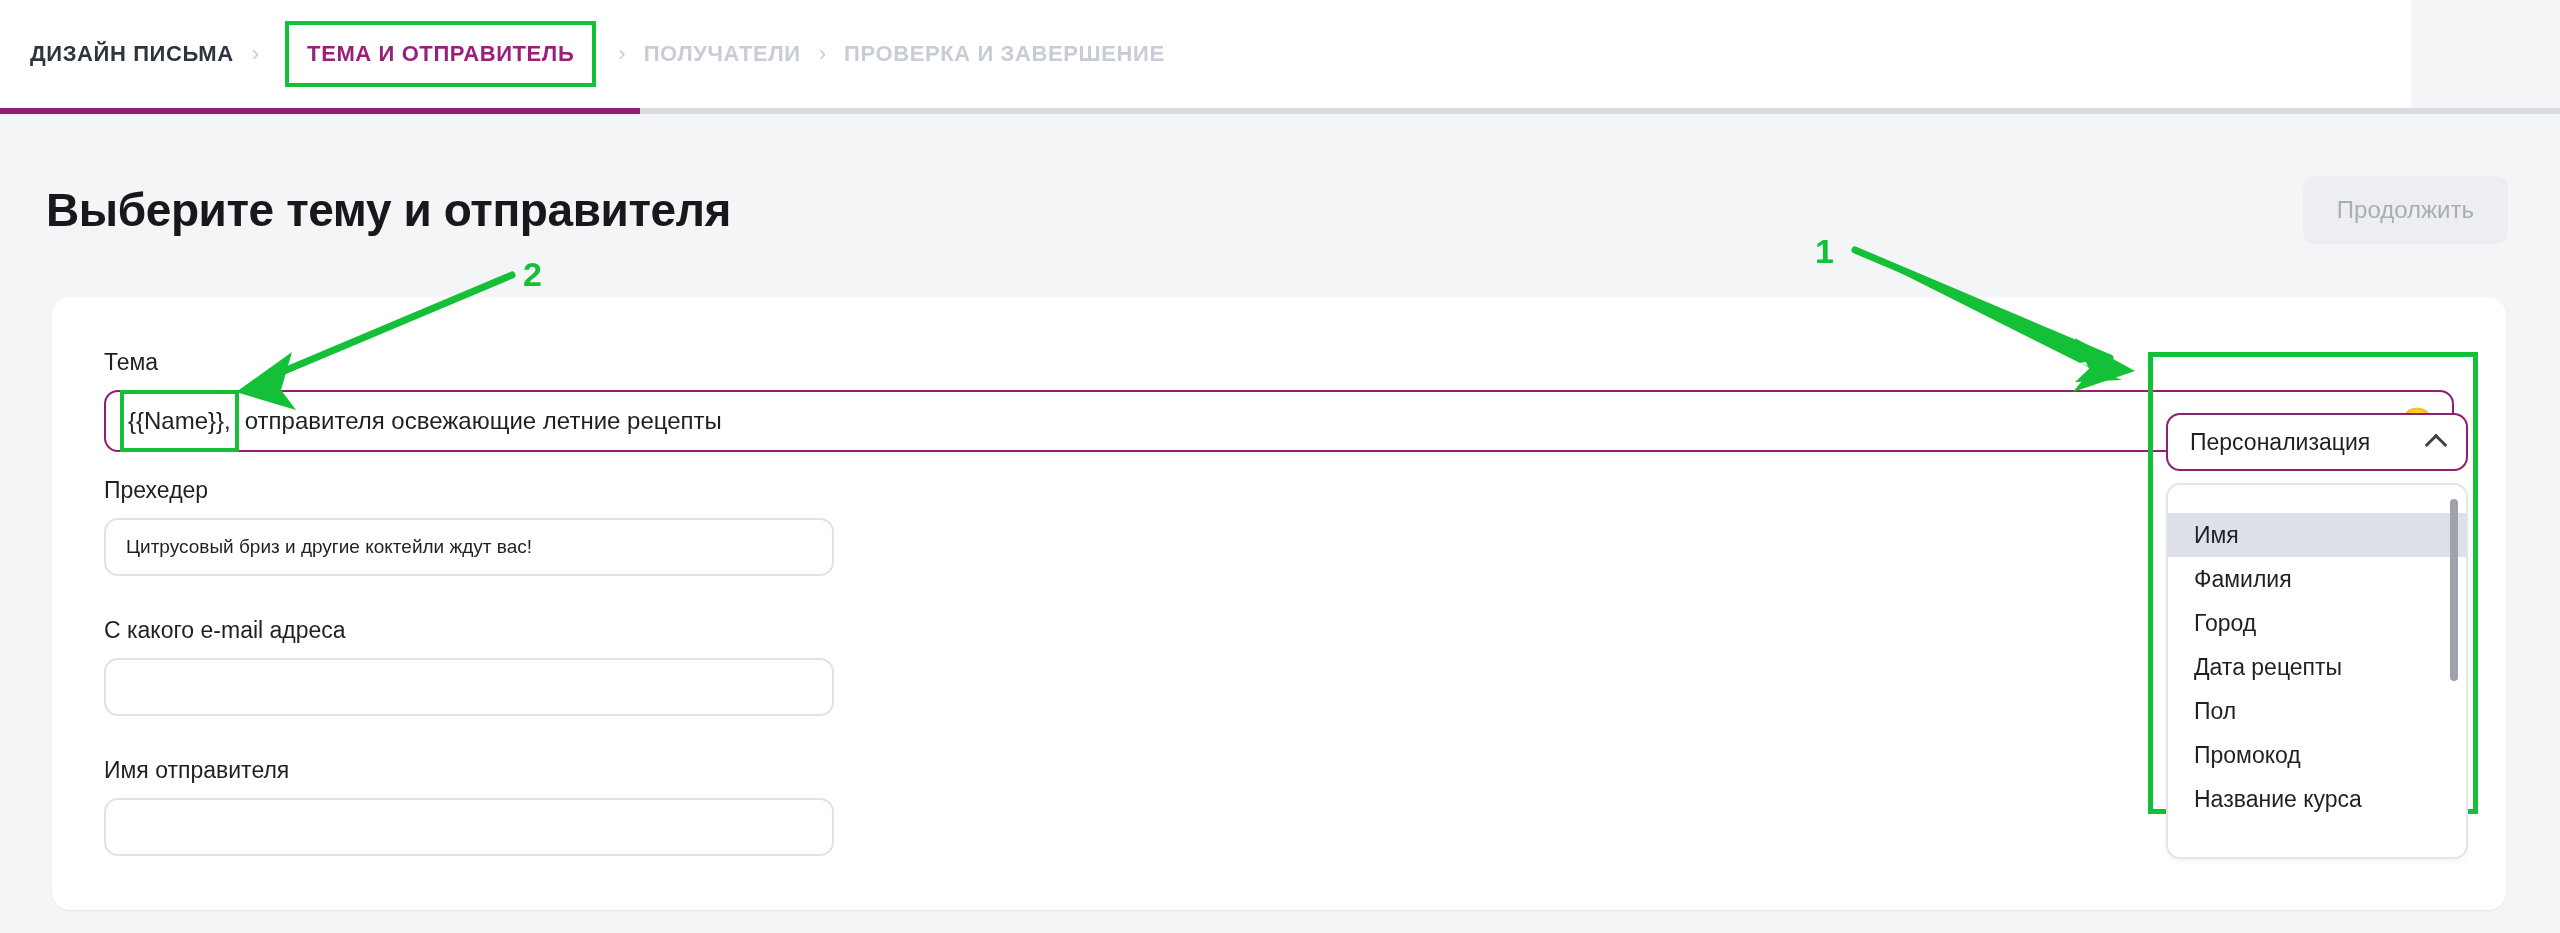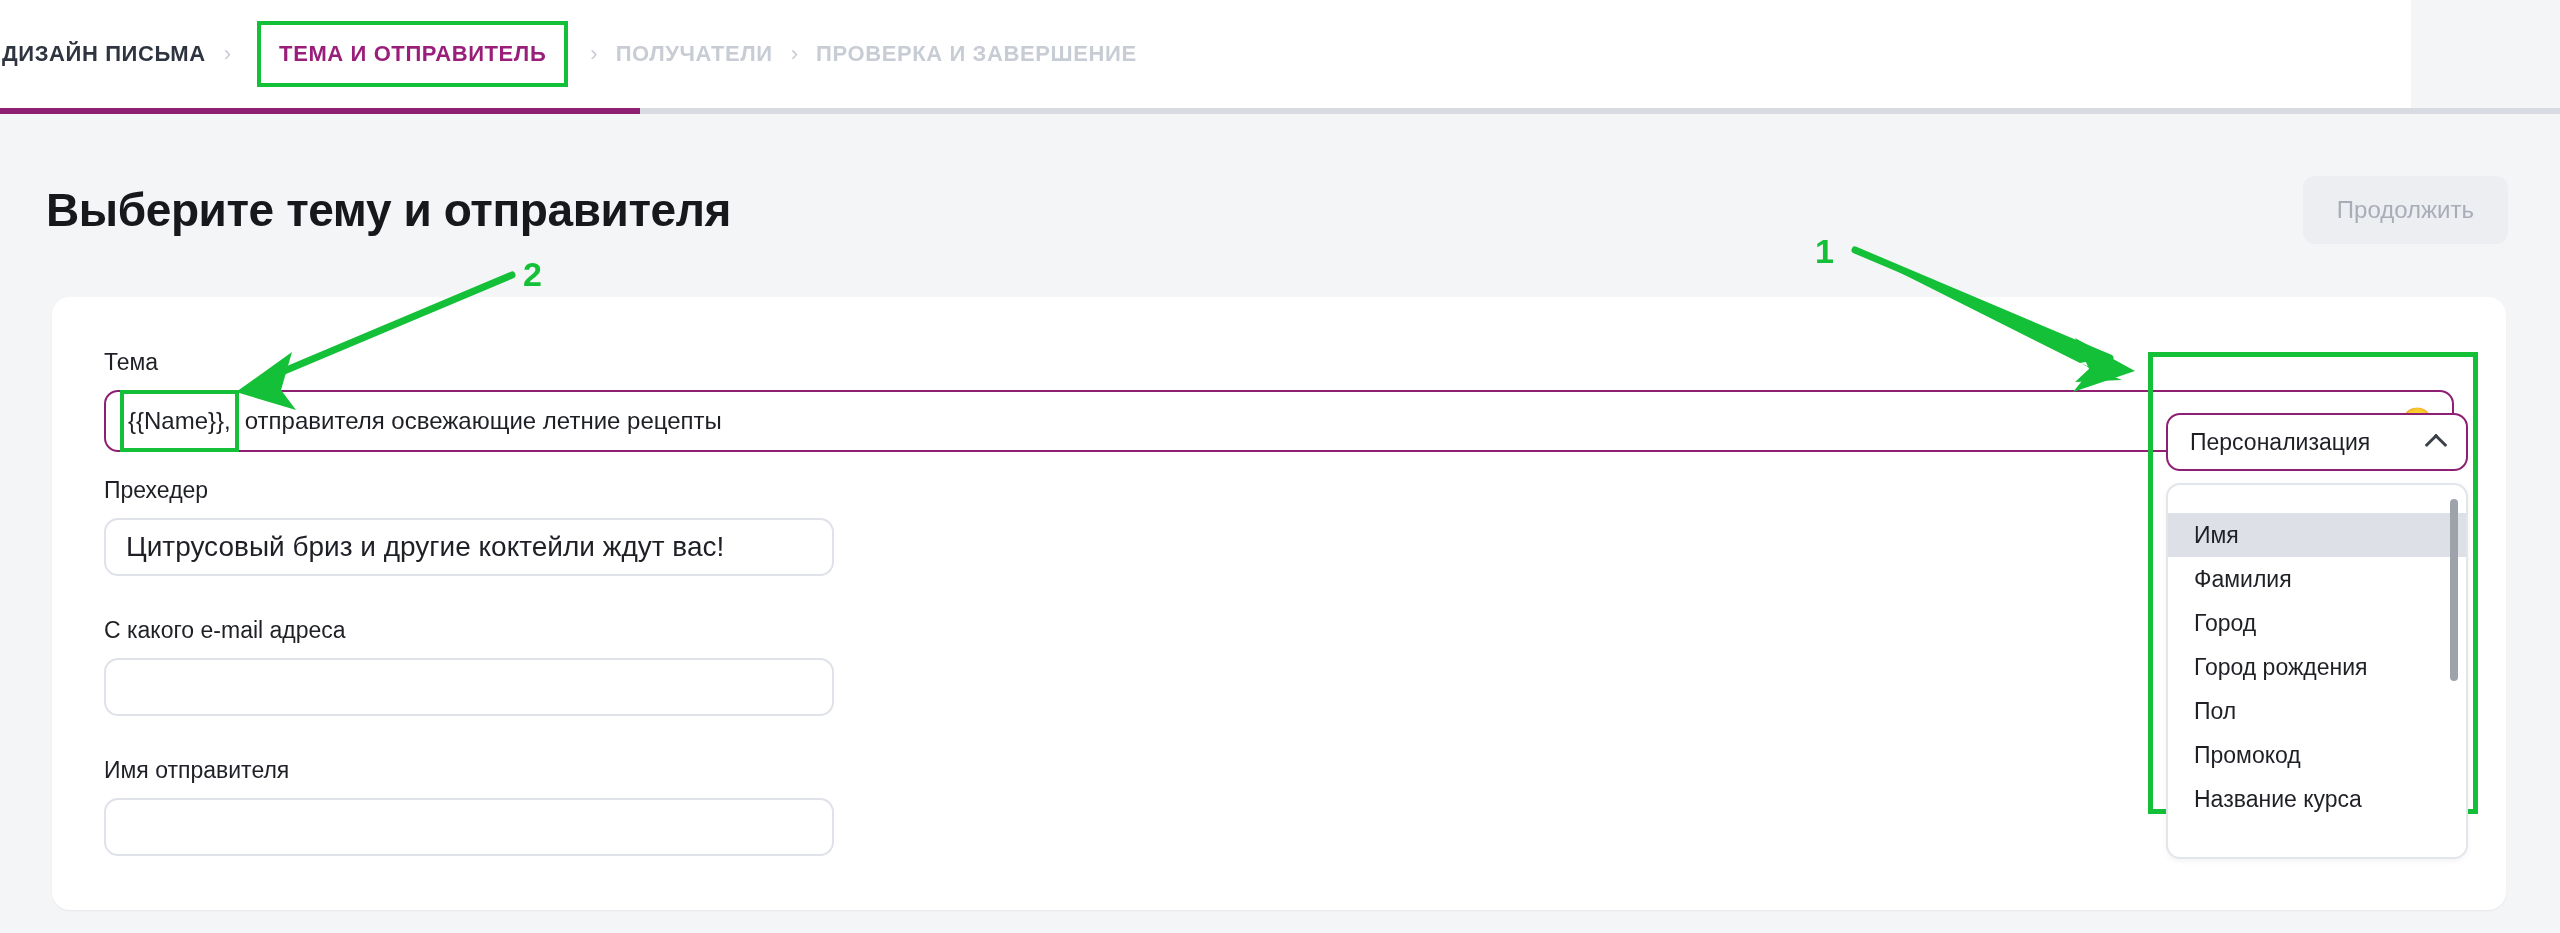--- a/index.html
+++ b/index.html
@@ -18,20 +18,21 @@
 
   
   .topbar {
     position: absolute;
     top: 0; left: 0;
     width: 2411px;
     height: 108px;
     background: #ffffff;
     display: flex;
     align-items: center;
+    padding-left: 28px;
   }
 
   .crumbs {
     display: flex;
     align-items: center;
     height: 100%;
   }
 
   .crumb {
     font-size: 22px;
@@ -144,21 +145,21 @@
   }
 
   .input {
     border: 2px solid #dfe2e8;
     border-radius: 14px;
     background: #fff;
     height: 58px;
     display: flex;
     align-items: center;
     padding: 0 20px;
-    font-size: 28px;
+    font-size: 19px;
     color: #1e2025;
   }
 
   
   .subject-row {
     position: absolute;
     top: 52px;
     left: 52px;
     width: 2350px;
   }
@@ -376,21 +377,21 @@
 <div class="pers-wrap">
   <div class="pers-btn">
     <span>Персонализация</span>
     <span class="chev"></span>
   </div>
 
   <div class="pers-menu">
     <div class="pers-item selected">Имя</div>
     <div class="pers-item">Фамилия</div>
     <div class="pers-item">Город</div>
-    <div class="pers-item">Город рождения</div>
+    <div class="pers-item">Дата рецепты</div>
     <div class="pers-item">Пол</div>
     <div class="pers-item">Промокод</div>
     <div class="pers-item">Название курса</div>
 
     <div class="menu-scrollbar">
       <div class="menu-scroll-thumb"></div>
     </div>
   </div>
 </div>
 

